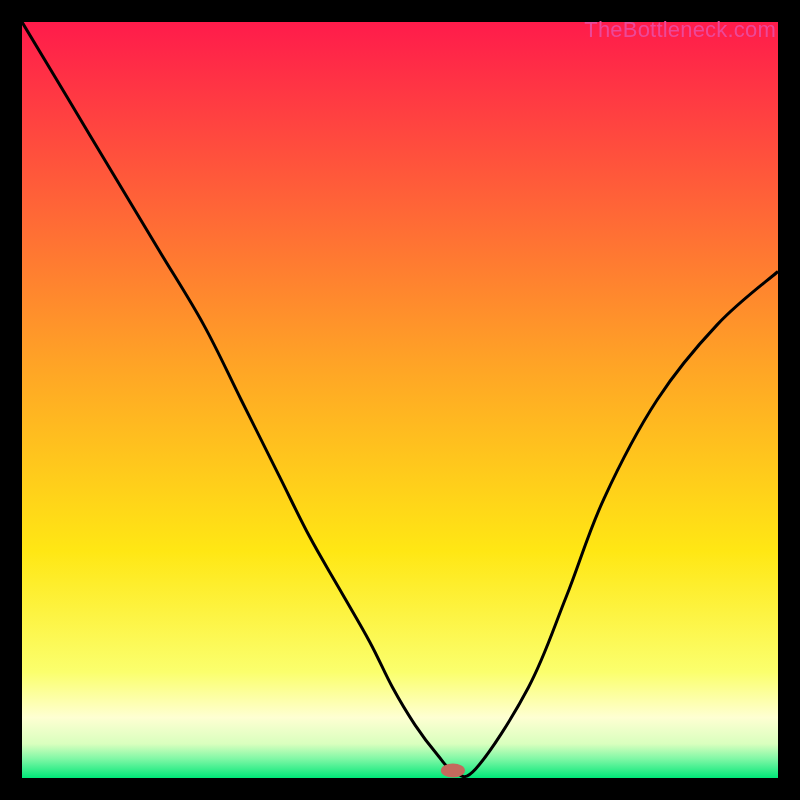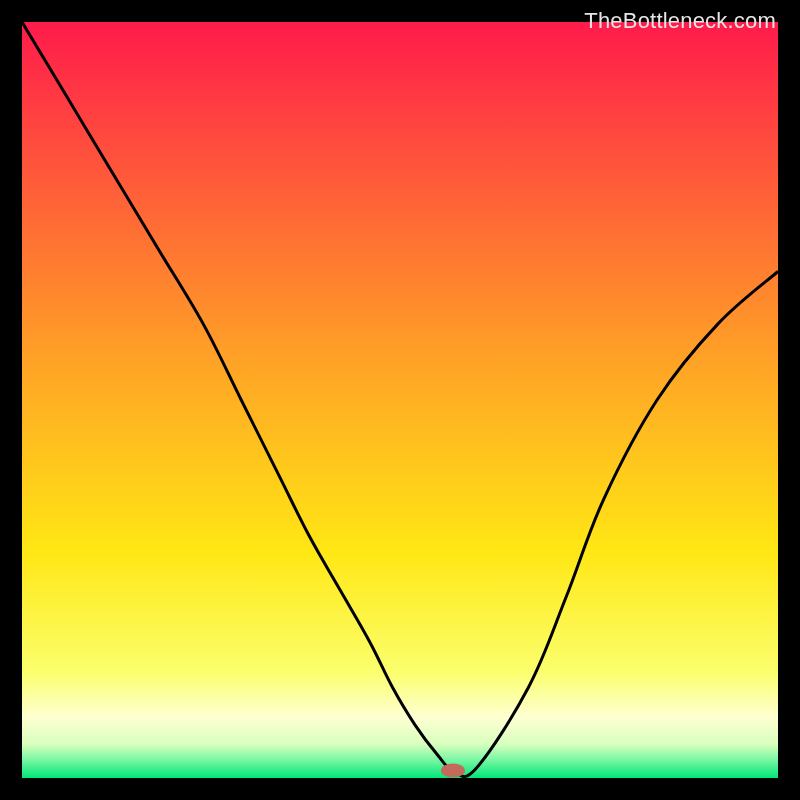--- a/index.html
+++ b/index.html
@@ -20,25 +20,25 @@
   }
   .plot {
     position: absolute;
     left: 22px;
     top: 22px;
     width: 756px;
     height: 756px;
   }
   .watermark {
     position: absolute;
-    top: 8px;
+    top: 17px;
     right: 24px;
     font-family: Arial, Helvetica, sans-serif;
     font-size: 22px;
-    color: #e5e5e5;
+    color: #ec4899;
     letter-spacing: 0.2px;
   }
   svg { display: block; }
 </style>
 </head>
 <body>
 
 <div class="frame">
 
   <div class="plot">

